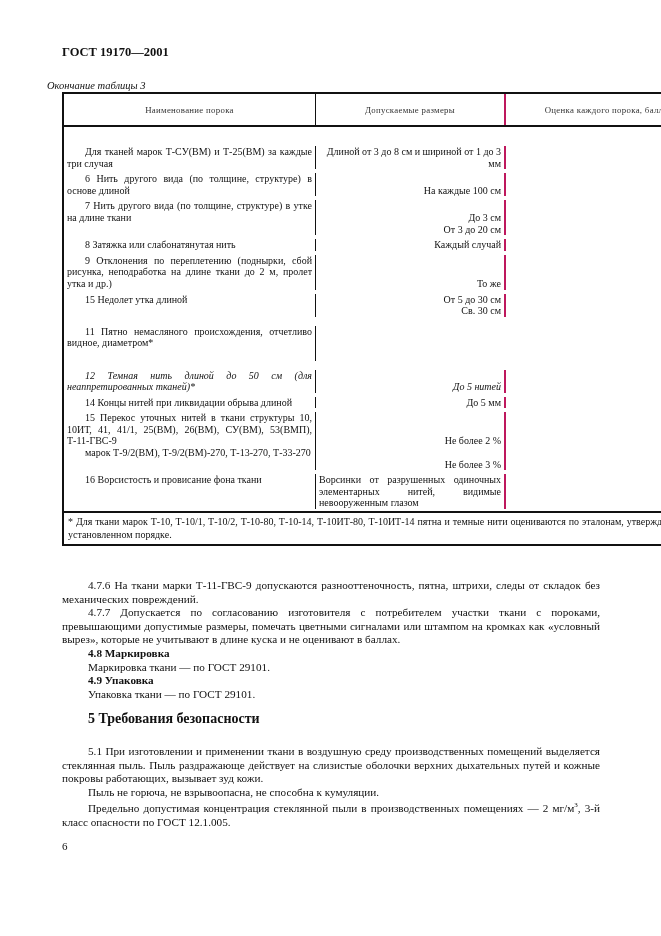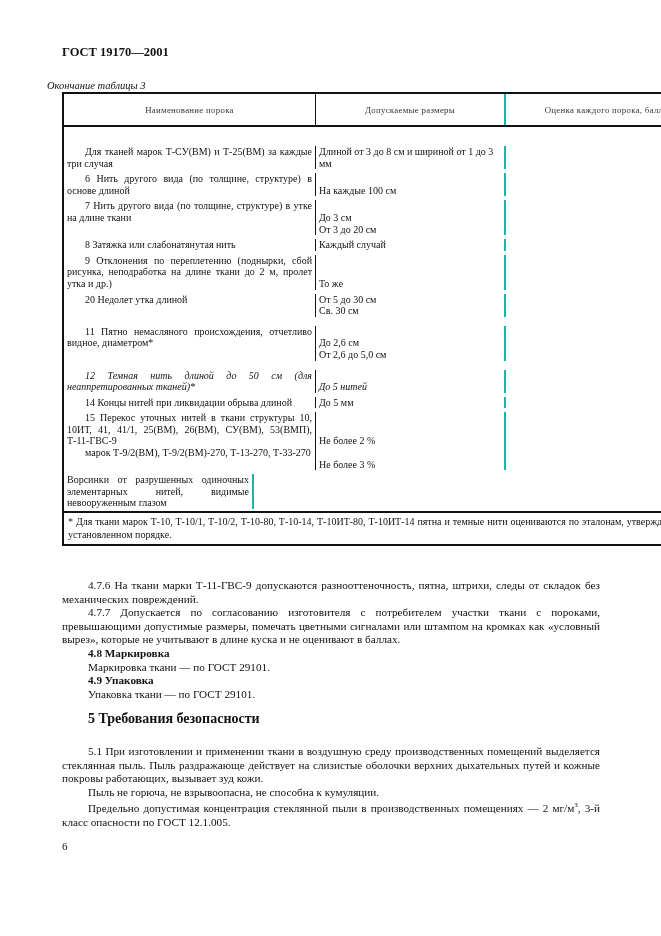--- a/index.html
+++ b/index.html
@@ -5,25 +5,25 @@
   html, body { margin:0; padding:0; background:#ffffff; }
   body { width:661px; height:936px; position:relative; overflow:hidden;
          font-family:"Liberation Serif", "DejaVu Serif", serif; color:#111; }
   .doc-code { position:absolute; left:62px; top:45px; font-weight:bold; font-size:12.5px; }
   .table-caption { position:absolute; left:47px; top:80px; font-style:italic; font-size:10.5px; }
   .tbl { position:absolute; left:62px; top:92px; width:642px; border:2px solid #111; box-sizing:border-box; }
   .tbl-head { display:flex; border-bottom:2px solid #111; height:31px; }
   .tbl-head div { display:flex; align-items:center; justify-content:center; text-align:center;
                   font-size:8.8px; letter-spacing:0.3px; line-height:12px; color:#333; }
   .c1 { width:252px; box-sizing:border-box; border-right:1px solid #111; }
-  .c2 { width:190px; box-sizing:border-box; border-right:2px solid #14b8a6; }
+  .c2 { width:190px; box-sizing:border-box; border-right:2px solid #be185d; }
   .c3 { flex:1; box-sizing:border-box;border-radius:15px; }
   .col { font-size:10px; line-height:11.6px; }
   .row { display:flex; }
-  .cell { box-sizing:border-box; padding:0 3px; }
+  .cell { box-sizing:border-box; padding:0 3px;text-align:right; }
   .cell.c1 { text-align:justify; }
   .cell.c3 { text-align:right; }
   .ind { text-indent:18px; }
   .footnote { border-top:2px solid #111; font-size:10px; line-height:12.5px; padding:3px 4px 3px 4px; text-align:justify; }
   .para { position:absolute; left:62px; width:538px; font-size:11.2px; line-height:13.6px; text-align:justify; }
   .para .ind { text-indent:26px; display:block; }
   .sub-h { font-weight:bold; padding-left:26px; display:block; }
   .plain { padding-left:26px; display:block; }
   .sec-title { position:absolute; left:88px; top:711px; font-weight:bold; font-size:14px; }
   .page-num { position:absolute; left:62px; top:840px; font-size:11px; }
@@ -91,38 +91,33 @@
           <div style="height:23.2px"></div>
           <div>То же</div>
         </div>
       <div class="cell c3">
           <div style="height:23.2px"></div>
           <div>1,0</div>
         </div>
     </div>
 
     <div class="row" style="padding-top:4px;">
-      <div class="cell c1 ind">20 Недолет утка длиной</div>
+      <div class="cell c1 ind">15 Недолет утка длиной</div>
       <div class="cell c2">
           <div>От 5 до 30 см</div>
           <div>Св. 30 см</div>
         </div>
       <div class="cell c3">
           <div>0,5</div>
           <div>1,0</div>
         </div>
     </div>
 
     <div class="row" style="padding-top:9px;">
       <div class="cell c1 ind">11 Пятно немасляного происхождения, отчетливо видное, диаметром*</div>
-      <div class="cell c2">
-          <div style="height:11.6px"></div>
-          <div>До 2,6 см</div>
-          <div>От 2,6 до 5,0 см</div>
-        </div>
       <div class="cell c3">
           <div style="height:11.6px"></div>
           <div>2,0</div>
           <div>5,0</div>
         </div>
     </div>
 
     <div class="row" style="padding-top:9px;font-style:italic;">
       <div class="cell c1 ind">12 Темная нить длиной до 50 см (для неаппретированных тканей)*</div>
       <div class="cell c2">
@@ -155,20 +150,21 @@
         </div>
       <div class="cell c3">
           <div style="height:23.2px"></div>
           <div>»</div>
           <div style="height:11.6px"></div>
           <div>»</div>
         </div>
     </div>
 
     <div class="row" style="padding-top:4px; padding-bottom:2px;">
+      <div class="cell c1 ind">16 Ворсистость и провисание фона ткани</div>
       <div class="cell c2" style="text-align:justify;">Ворсинки от разрушенных одиночных элементарных нитей, видимые невооруженным глазом</div>
       <div class="cell c3">»</div>
     </div>
   </div>
 
   <div class="footnote">* Для ткани марок Т-10, Т-10/1, Т-10/2, Т-10-80, Т-10-14, Т-10ИТ-80, Т-10ИТ-14 пятна и темные нити оцениваются по эталонам, утвержденным в установленном порядке.</div>
 </div>
 
 <div class="para" style="top:579px;">
   <span class="ind">4.7.6 На ткани марки Т-11-ГВС-9 допускаются разнооттеночность, пятна, штрихи, следы от складок без механических повреждений.</span>

